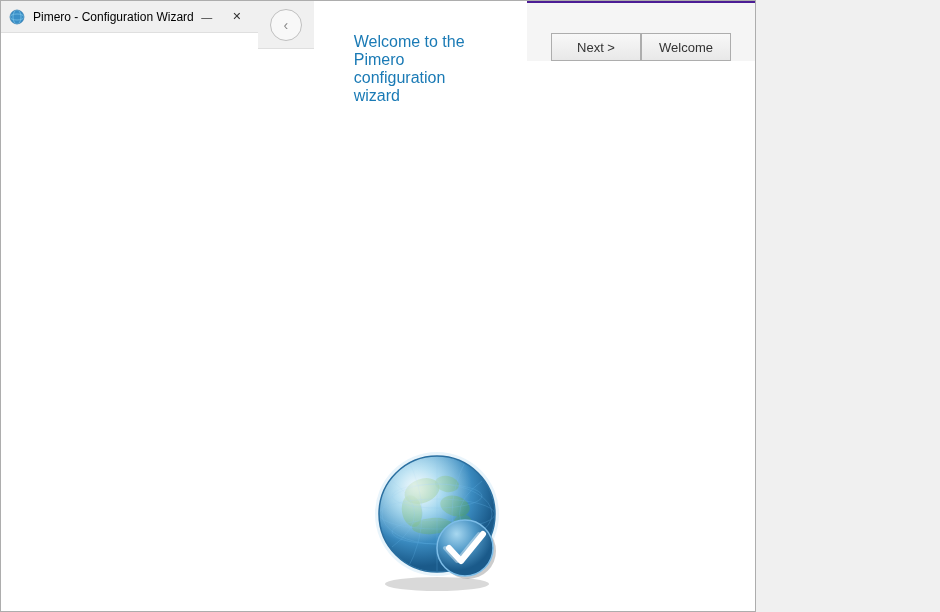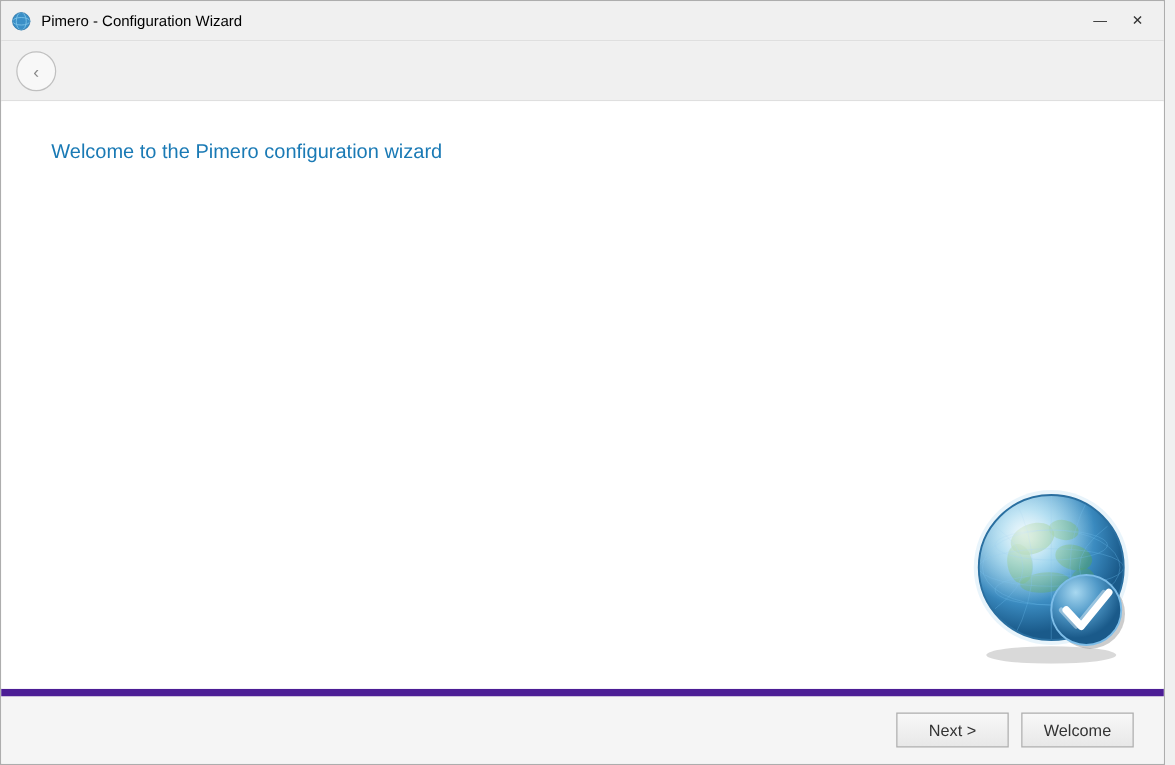--- a/index.html
+++ b/index.html
@@ -10,26 +10,25 @@
 
     body {
       width: 940px;
       height: 612px;
       background: #f0f0f0;
       font-family: 'Segoe UI', Arial, sans-serif;
       overflow: hidden;
     }
 
     .window {
-      width: 932px;
+      width: 756px;
       height: 612px;
       background: #ffffff;
       border: 1px solid #adadad;
       display: flex;
-      flex-direction: column;
     }
 
     .title-bar {
       height: 32px;
       background: #f0f0f0;
       border-bottom: 1px solid #dfdfdf;
       display: flex;
       align-items: center;
       justify-content: space-between;
       padding: 0 8px;
@@ -115,26 +114,25 @@
       position: absolute;
       bottom: 20px;
       right: 20px;
       width: 140px;
       height: 145px;
     }
 
     .footer {
       height: 60px;
       background: #f5f5f5;
-      border-top: 6px solid #4c1d95;
-      display: flex;
-      align-items: center;
+      border-top: 2px solid #4c1d95;
+      display: flex;
+      align-items: flex-end;
       justify-content: flex-end;
       padding: 0 24px;
-      gap: 10px;
       flex-shrink: 0;
     }
 
     .footer-btn {
       min-width: 90px;
       height: 28px;
       border: 1px solid #adadad;
       background: linear-gradient(to bottom, #f8f8f8, #e8e8e8);
       cursor: pointer;
       font-size: 13px;

